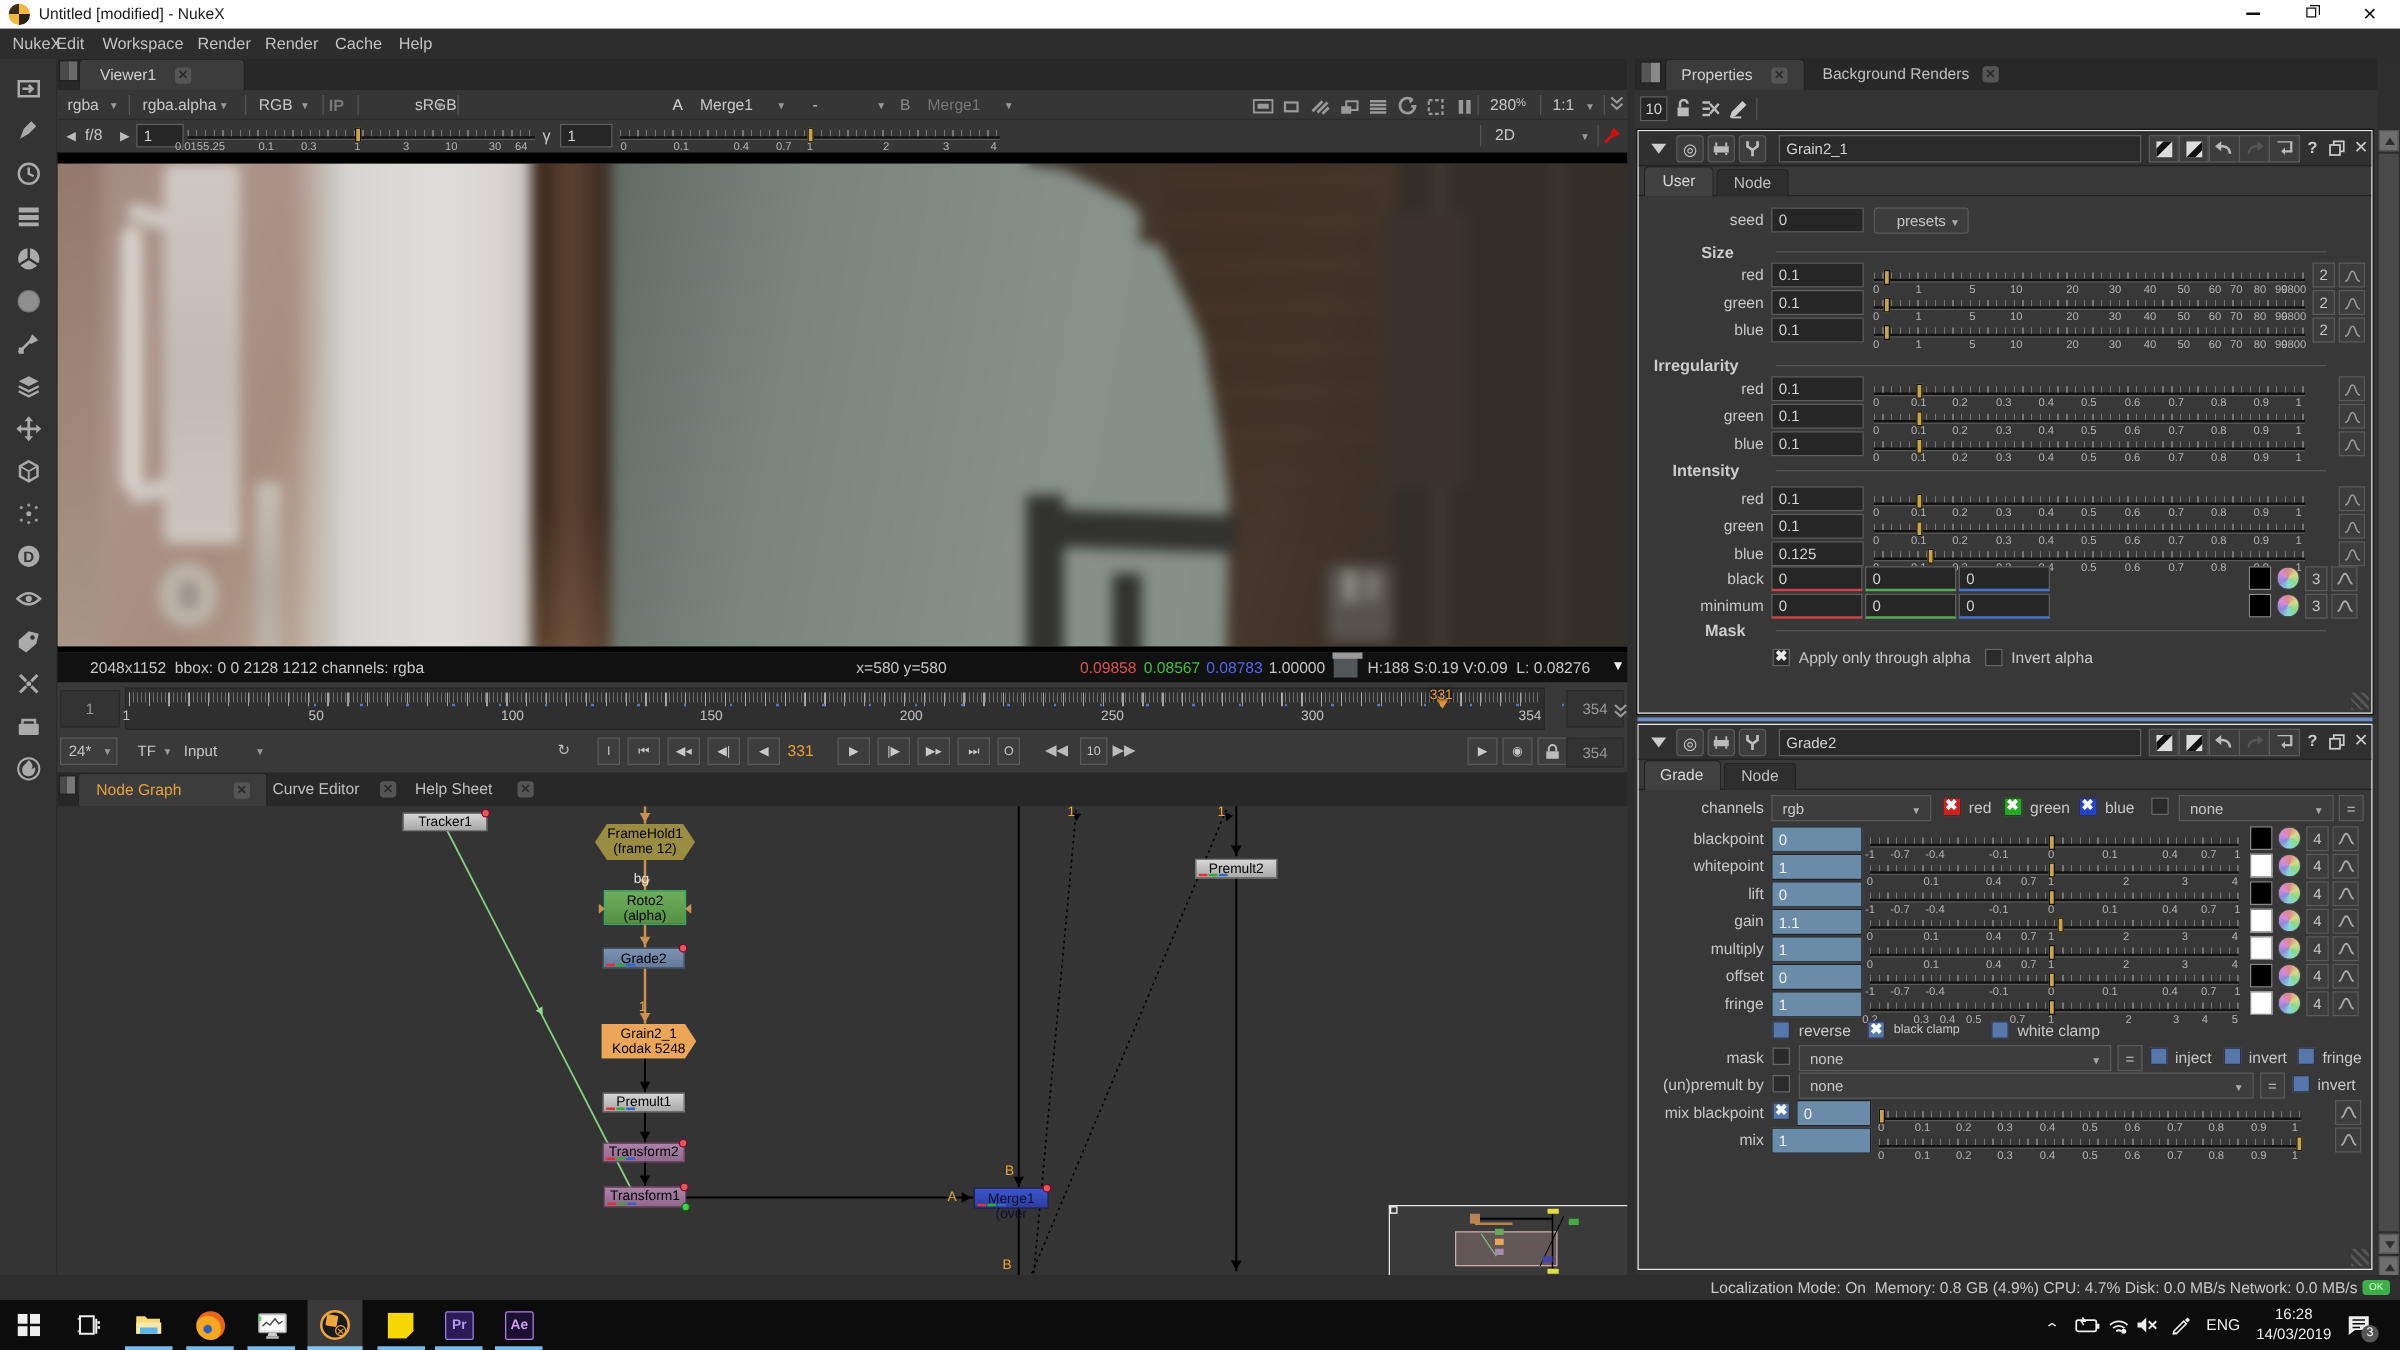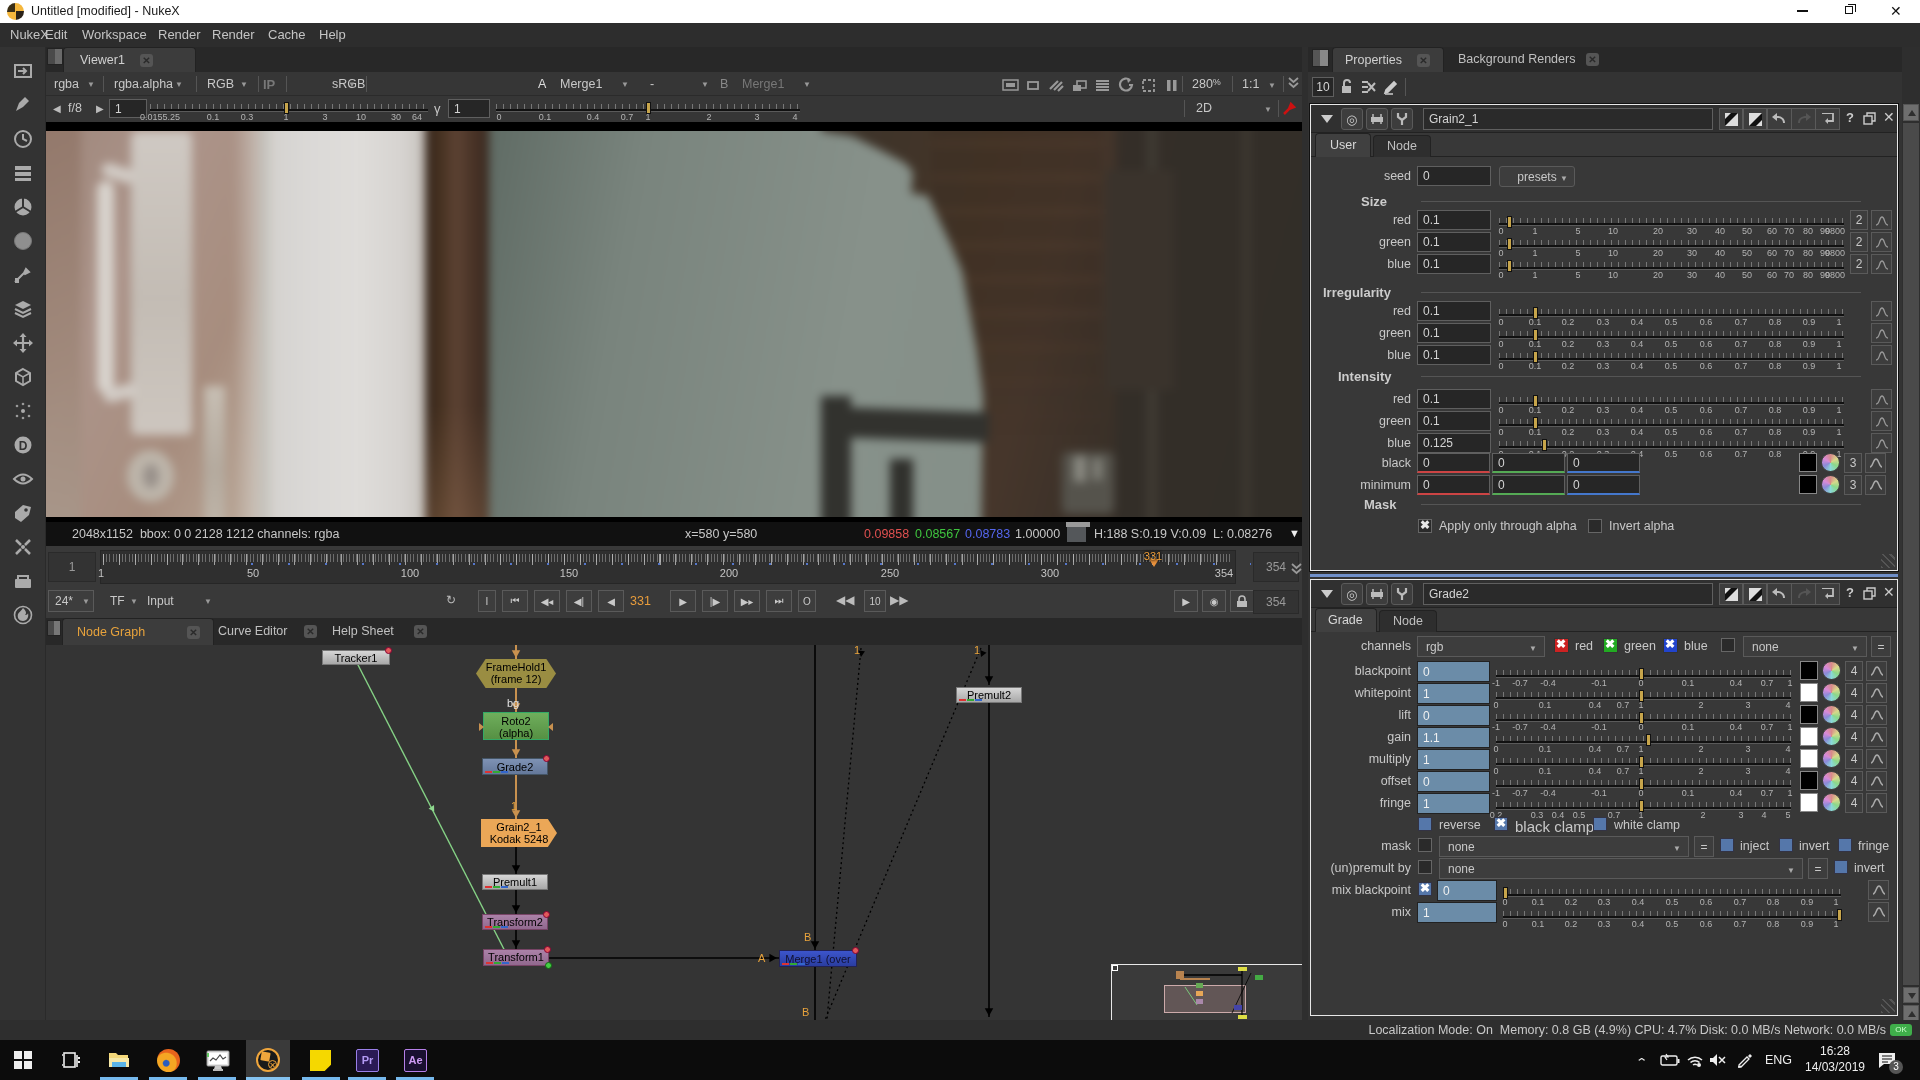--- a/index.html
+++ b/index.html
@@ -426,21 +426,21 @@
       <div style="position:absolute;left:18px;bottom:1px;width:7px;height:2px;background:#36c;"></div>
     </div>
 <div class="abs" style="left:437px;top:331px;width:66px;height:17px;background:linear-gradient(180deg,#ab82a8,#91688e);border:1px solid #746;">
       <div class="nlbl" style="margin-top:1px;">Transform1</div>
       <div style="position:absolute;right:-3px;top:-4px;width:7px;height:7px;border-radius:50%;background:#e05a5a;border:1px solid #803;"></div>
       <div style="position:absolute;left:2px;bottom:1px;width:7px;height:2px;background:#d33;"></div>
       <div style="position:absolute;left:10px;bottom:1px;width:7px;height:2px;background:#3a3;"></div>
       <div style="position:absolute;left:18px;bottom:1px;width:7px;height:2px;background:#36c;"></div>
       <div style="position:absolute;right:-4px;bottom:-4px;width:7px;height:7px;border-radius:50%;background:#4c4;border:1px solid #161;"></div>
     </div>
-<div class="abs" style="left:733px;top:332px;width:78px;height:17px;background:linear-gradient(180deg,#3c55cc,#2a3da0);border:1px solid #225;">
+<div class="abs" style="left:733px;top:332px;width:60px;height:17px;background:linear-gradient(180deg,#3c55cc,#2a3da0);border:1px solid #225;">
       <div class="nlbl" style="margin-top:2px;color:#101030;">Merge1 (over</div>
       <div style="position:absolute;right:-3px;top:-4px;width:7px;height:7px;border-radius:50%;background:#e05a5a;border:1px solid #803;"></div>
       <div style="position:absolute;left:2px;bottom:1px;width:7px;height:2px;background:#d33;"></div>
       <div style="position:absolute;left:10px;bottom:1px;width:7px;height:2px;background:#3a3;"></div>
       <div style="position:absolute;left:18px;bottom:1px;width:7px;height:2px;background:#36c;"></div>
     </div>
 <div class="abs" style="left:910px;top:69px;width:66px;height:16px;background:linear-gradient(180deg,#d6d6d6,#a8a8a8);border:1px solid #777;">
       <div class="nlbl" style="margin-top:1px;">Premult2</div>
       <div style="position:absolute;left:2px;bottom:1px;width:7px;height:2px;background:#d33;"></div>
       <div style="position:absolute;left:10px;bottom:1px;width:7px;height:2px;background:#3a3;"></div>
@@ -1024,21 +1024,21 @@
       <div class="abs" style="left:511px;top:213px;width:19px;height:19px;border-radius:50%;background:conic-gradient(#d88a8a,#d8d88a,#8ad88a,#8ad8d8,#8a8ad8,#d88ad8,#d88a8a);border:1px solid #444;"></div>
       <div class="bbox" style="left:534px;top:213px;width:18px;height:20px;">4</div>
       <div class="bbox" style="left:555px;top:213px;width:21px;height:20px;">
         <svg width="14" height="12" viewBox="0 0 14 12">
           <path d="M1 10C4 10 4 2 7 2s3 8 6 8" fill="none" stroke="#aaa" stroke-width="1.5"></path>
         </svg>
       </div>
 <div class="chk blue" style="left:107px;top:237px;"></div>
       <div class="tx" style="left:128px;top:238px;font-size:12.5px;">reverse</div>
 <div class="chk blue on" style="left:183px;top:237px;"></div>
-      <div class="tx" style="left:204px;top:238px;font-size:15px;">black clamp</div>
+      <div class="tx" style="left:204px;top:238px;font-size:10px;">black clamp</div>
 <div class="chk blue" style="left:282px;top:237px;"></div>
       <div class="tx" style="left:303px;top:238px;font-size:12.5px;">white clamp</div>
 <div class="abs" style="left:0;top:259px;width:100px;text-align:right;color:#c8c8c8;font-size:12.5px;">mask</div>
 <div class="chk" style="left:107px;top:258px;"></div>
 <div class="bbox" style="left:128px;top:256px;width:250px;height:21px;justify-content:flex-start;padding-left:8px;">none<span style="position:absolute;right:7px;top:7px;font-size:8px;color:#aaa;">▼</span></div>
 <div class="bbox" style="left:383px;top:256px;width:20px;height:21px;">=</div>
 <div class="chk blue" style="left:409px;top:258px;"></div>
       <div class="tx" style="left:429px;top:259px;font-size:12.5px;">inject</div>
 <div class="chk blue" style="left:468px;top:258px;"></div>
       <div class="tx" style="left:488px;top:259px;font-size:12.5px;">invert</div>

